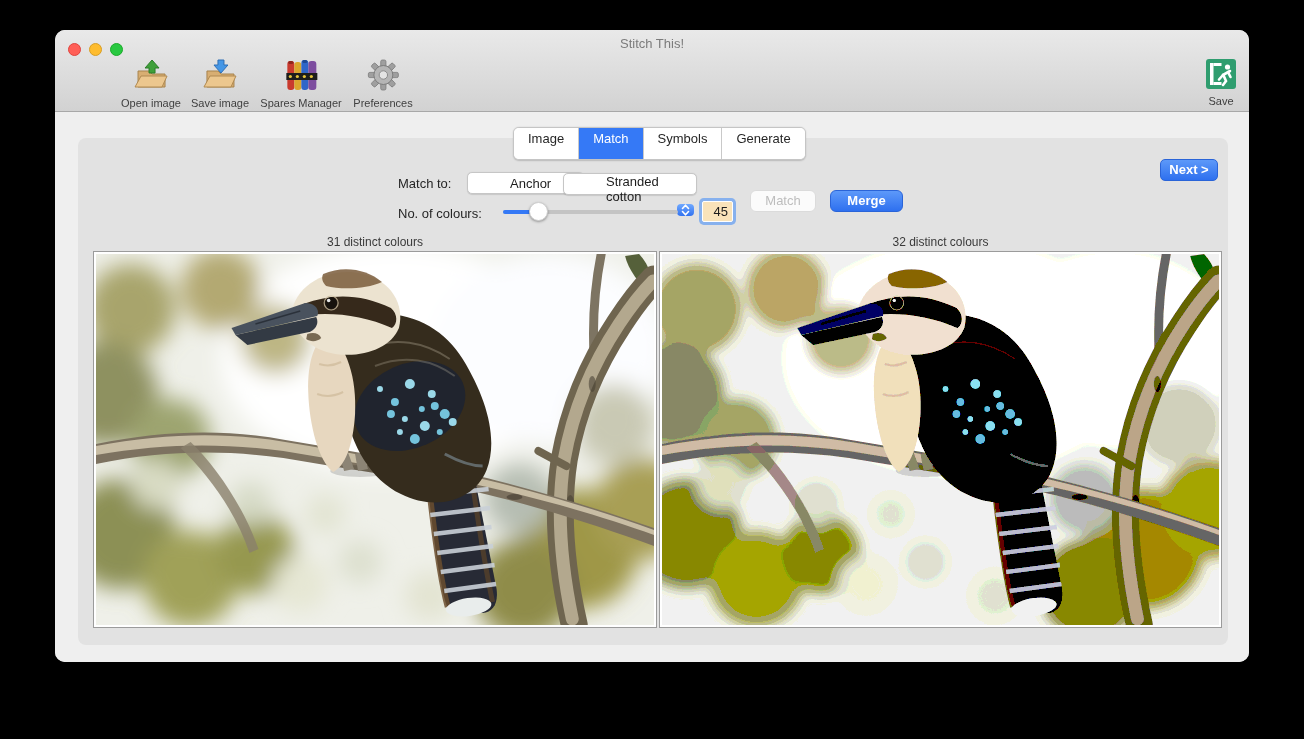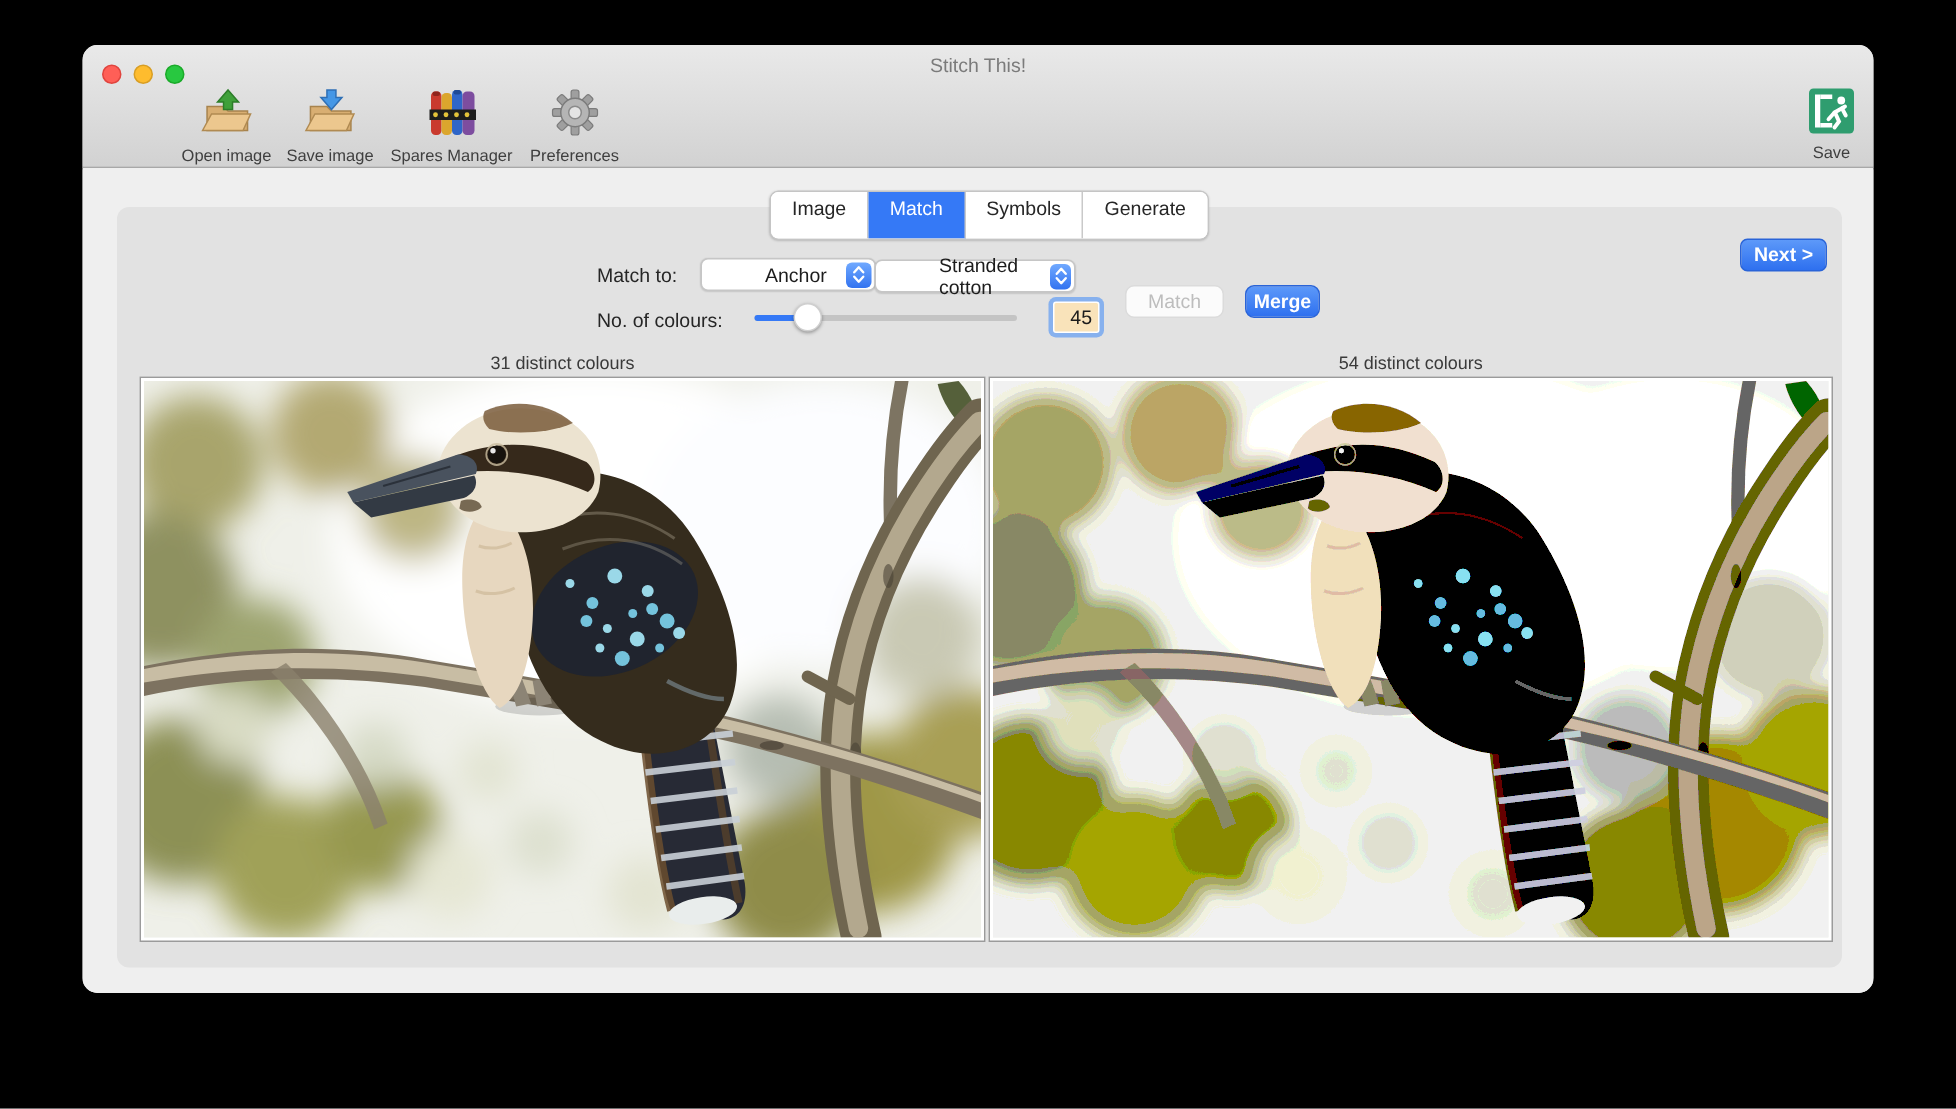--- a/index.html
+++ b/index.html
@@ -42,42 +42,42 @@
               text-align:center; font-weight:bold; }
 
   .ctl-label { position:absolute; font-size:13px; color:#262626; }
   .lbl-matchto { left:343px; top:146px;text-align:center; }
   .lbl-colours { left:343px; top:176px; }
 
   .dropdown { position:absolute; height:22px; background:#fff; border:1px solid #c6c6c6;
               border-radius:5px; display:flex; align-items:center; font-size:13px; color:#1c1c1c;
               box-shadow:0 0.5px 1px rgba(0,0,0,.12);padding-left:33px; }
   .dd-anchor { left:412px; top:142px; width:117px; }
-  .dd-type   { left:528px; top:143px; width:134px; }
+  .dd-type   { left:508px; top:143px; width:134px;flex-direction:column; }
   .dropdown .dd-text { padding-left:9px; }
   .dd-cap { margin-left:auto; margin-right:2px; width:17px; height:17px; border-radius:4px;
             background:linear-gradient(#70a9ff,#3273f0); display:flex; align-items:center;
             justify-content:center; }
 
   .slider-track { position:absolute; left:448px; top:180px; width:175px; height:4px;
                   background:#c4c4c4; border-radius:2px; }
   .slider-fill { position:absolute; left:0; top:0; height:4px; background:#3579f6; border-radius:2px; }
   .slider-thumb { position:absolute; top:-8px; width:19px; height:19px; border-radius:50%;
                   background:#fff; border:0.5px solid #cfcfcf;
                   box-shadow:0 1px 2.5px rgba(0,0,0,.35); }
 
   .colour-field { position:absolute; left:647px; top:171px; width:31px; height:21px;
                   background:#f9e3ba; border:1px solid #fff; border-radius:2px;
                   box-shadow:0 0 0 3px rgba(86,150,245,.65); font-size:13px; color:#1c1c1c;
                   text-align:right; padding-right:4px; font-family:"Liberation Sans",sans-serif; }
 
   .btn-match { position:absolute; left:695px; top:160px; width:66px; height:22px;
                background:#fbfbfb; border:1px solid #dbdbdb; border-radius:6px;
                color:#bdbdbd; font-size:13px; line-height:20px; text-align:center; }
-  .btn-merge { position:absolute; left:775px; top:160px; width:50px; height:22px;
+  .btn-merge { position:absolute; left:775px; top:160px; width:73px; height:22px;
                background:linear-gradient(#5d99f9,#2e70ef); border:1px solid #2a64d8;
                border-radius:6px; color:#fff; font-size:13px; line-height:20px;
                text-align:center; font-weight:bold; }
 
   .caption { position:absolute; top:205px; font-size:12px; color:#3a3a3a; text-align:center; }
   .cap-left  { left:38px;  width:564px; }
   .cap-right { left:604px; width:563px; }
 
   .frame { position:absolute; top:221px; height:377px; background:#fff;
            border:1px solid #9b9b9b; padding:2px; }
@@ -222,21 +222,21 @@
     <div class="slider-fill" style="width: 20%;"></div>
     <div class="slider-thumb" style="left: calc(20% - 9.5px);"></div>
   </div>
 
   <input class="colour-field" value="45" style="">
 
   <div class="btn-match">Match</div>
   <div class="btn-merge">Merge</div>
 
   <div class="caption cap-left">31 distinct colours</div>
-  <div class="caption cap-right">54 distinct colours</div>
+  <div class="caption cap-right">32 distinct colours</div>
 
   <div class="frame frame-left">
     <div class="scene">
         <svg viewBox="0 0 560 371" preserveAspectRatio="none">
   <defs>
     <filter id="blur-L" x="-30%" y="-30%" width="160%" height="160%">
       <feGaussianBlur stdDeviation="11"></feGaussianBlur>
     </filter>
   </defs>
   <g>

